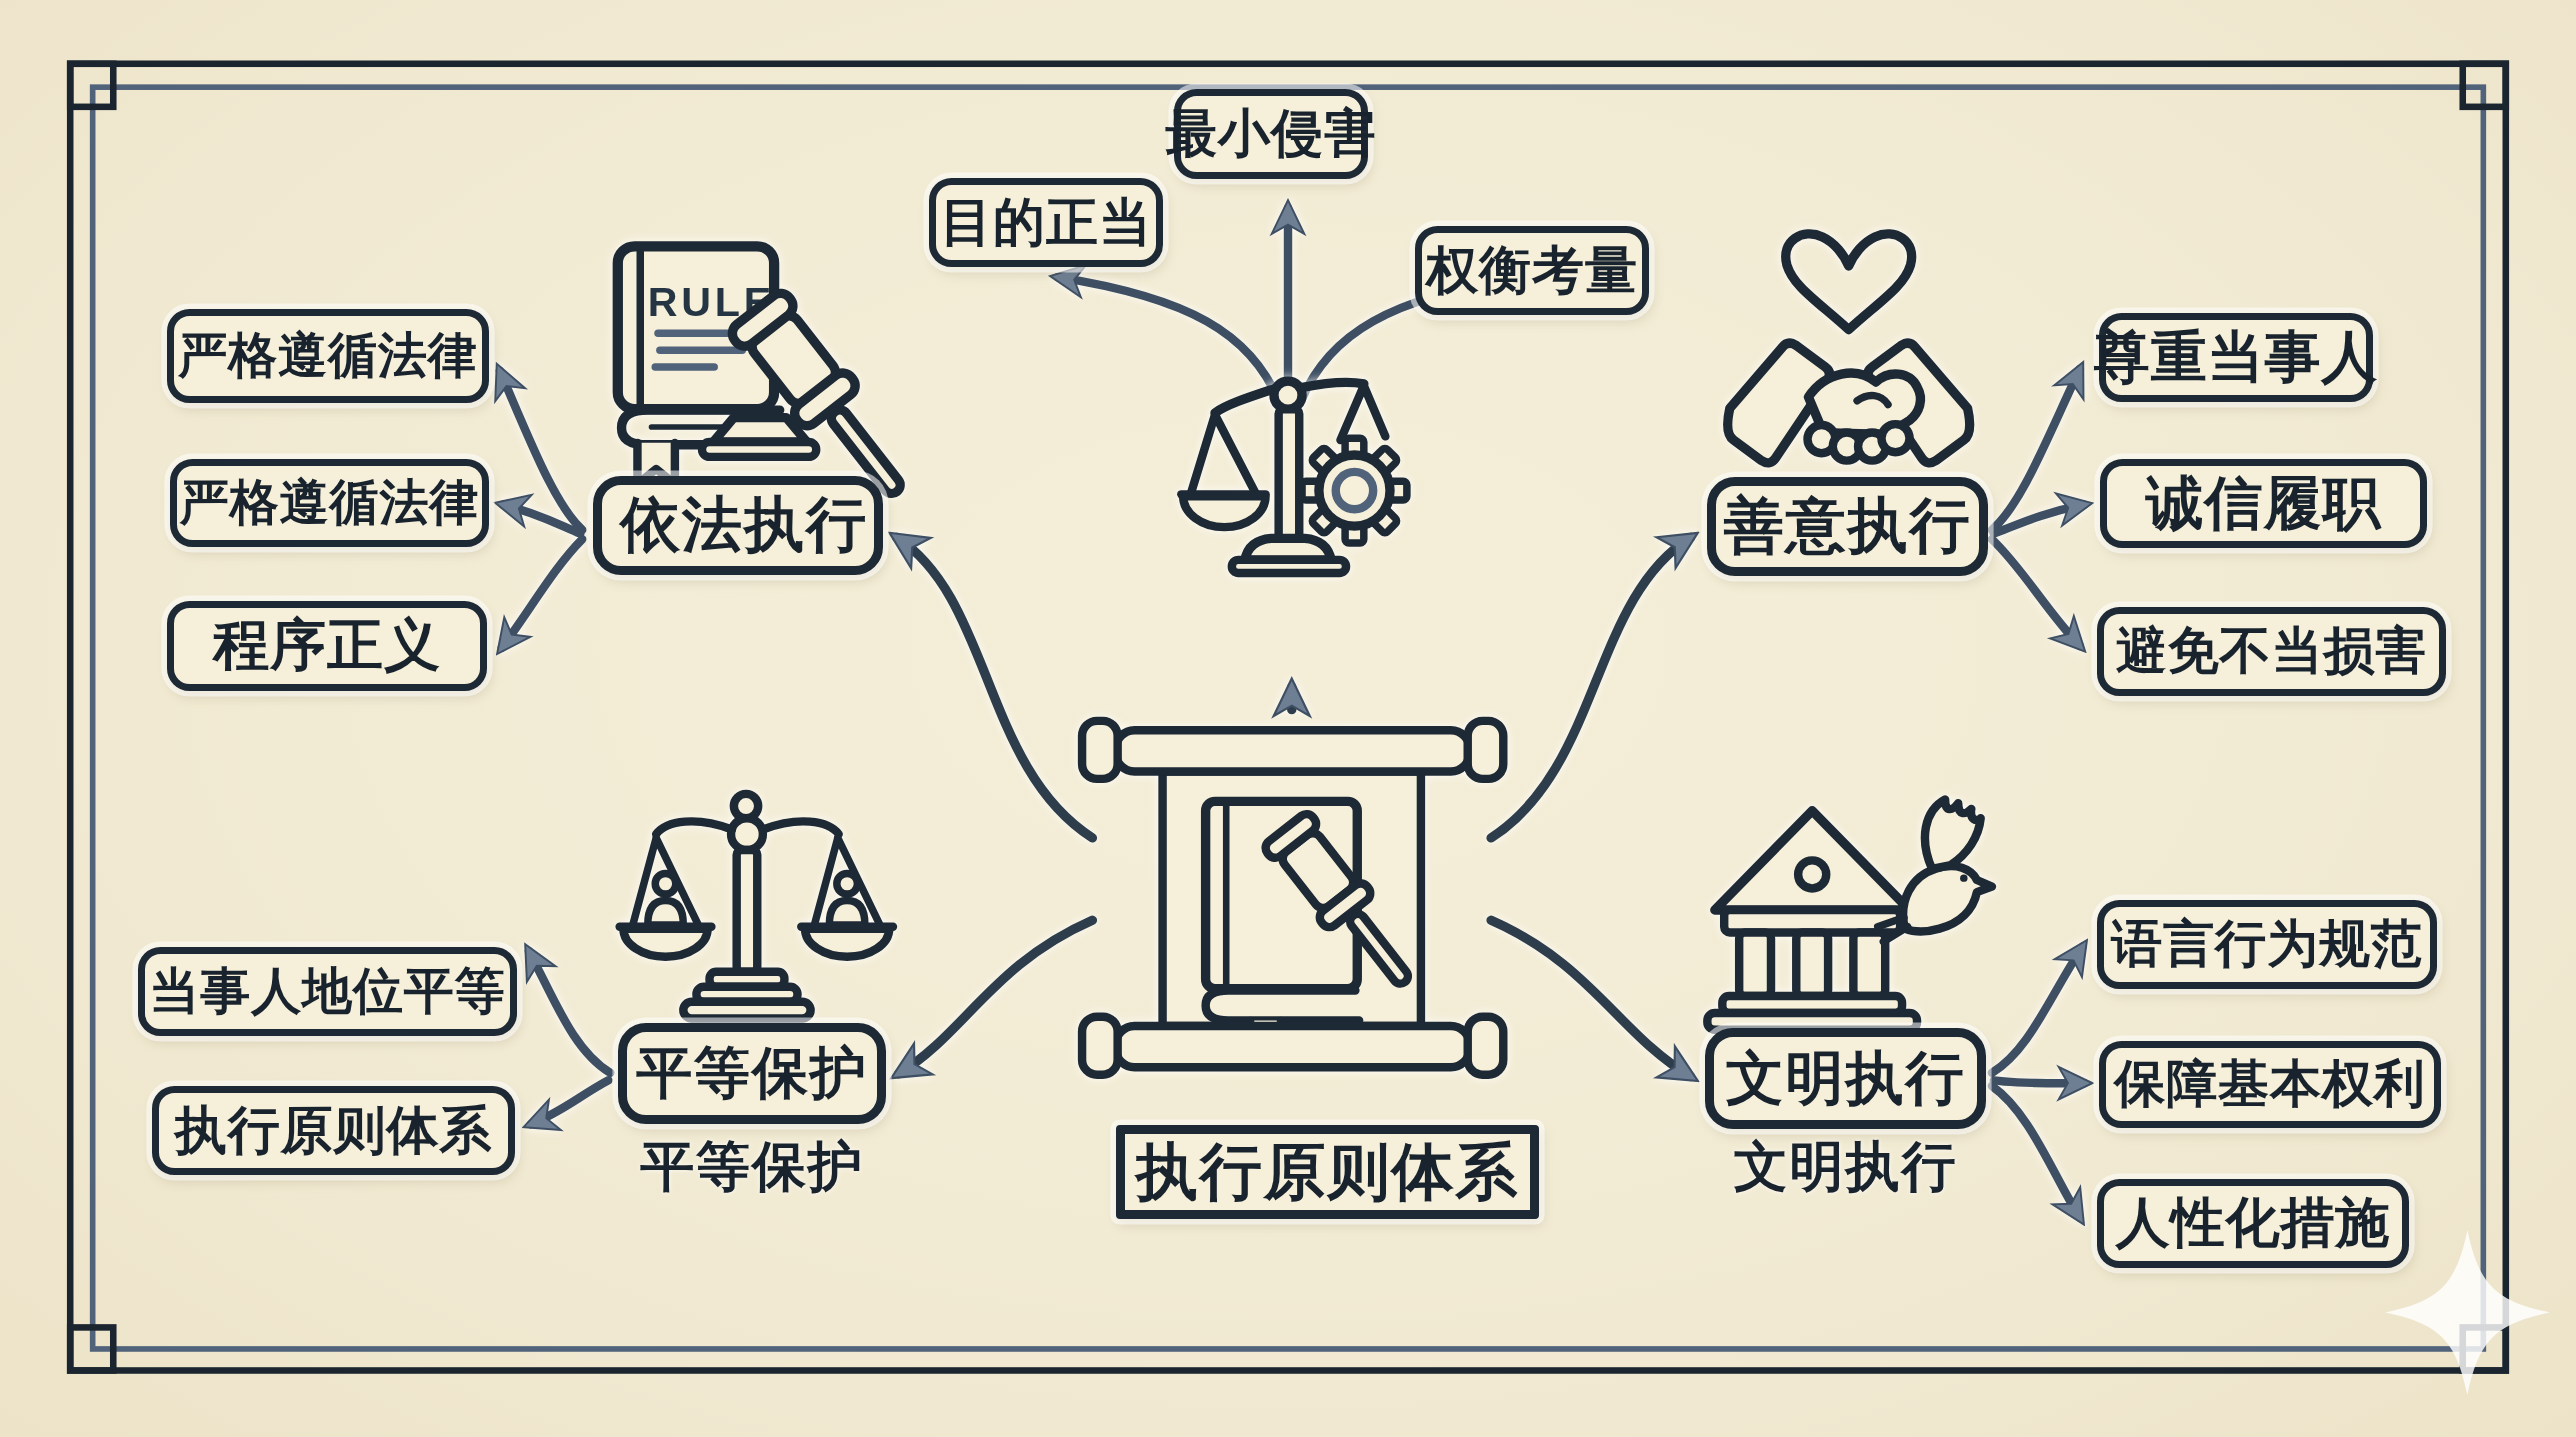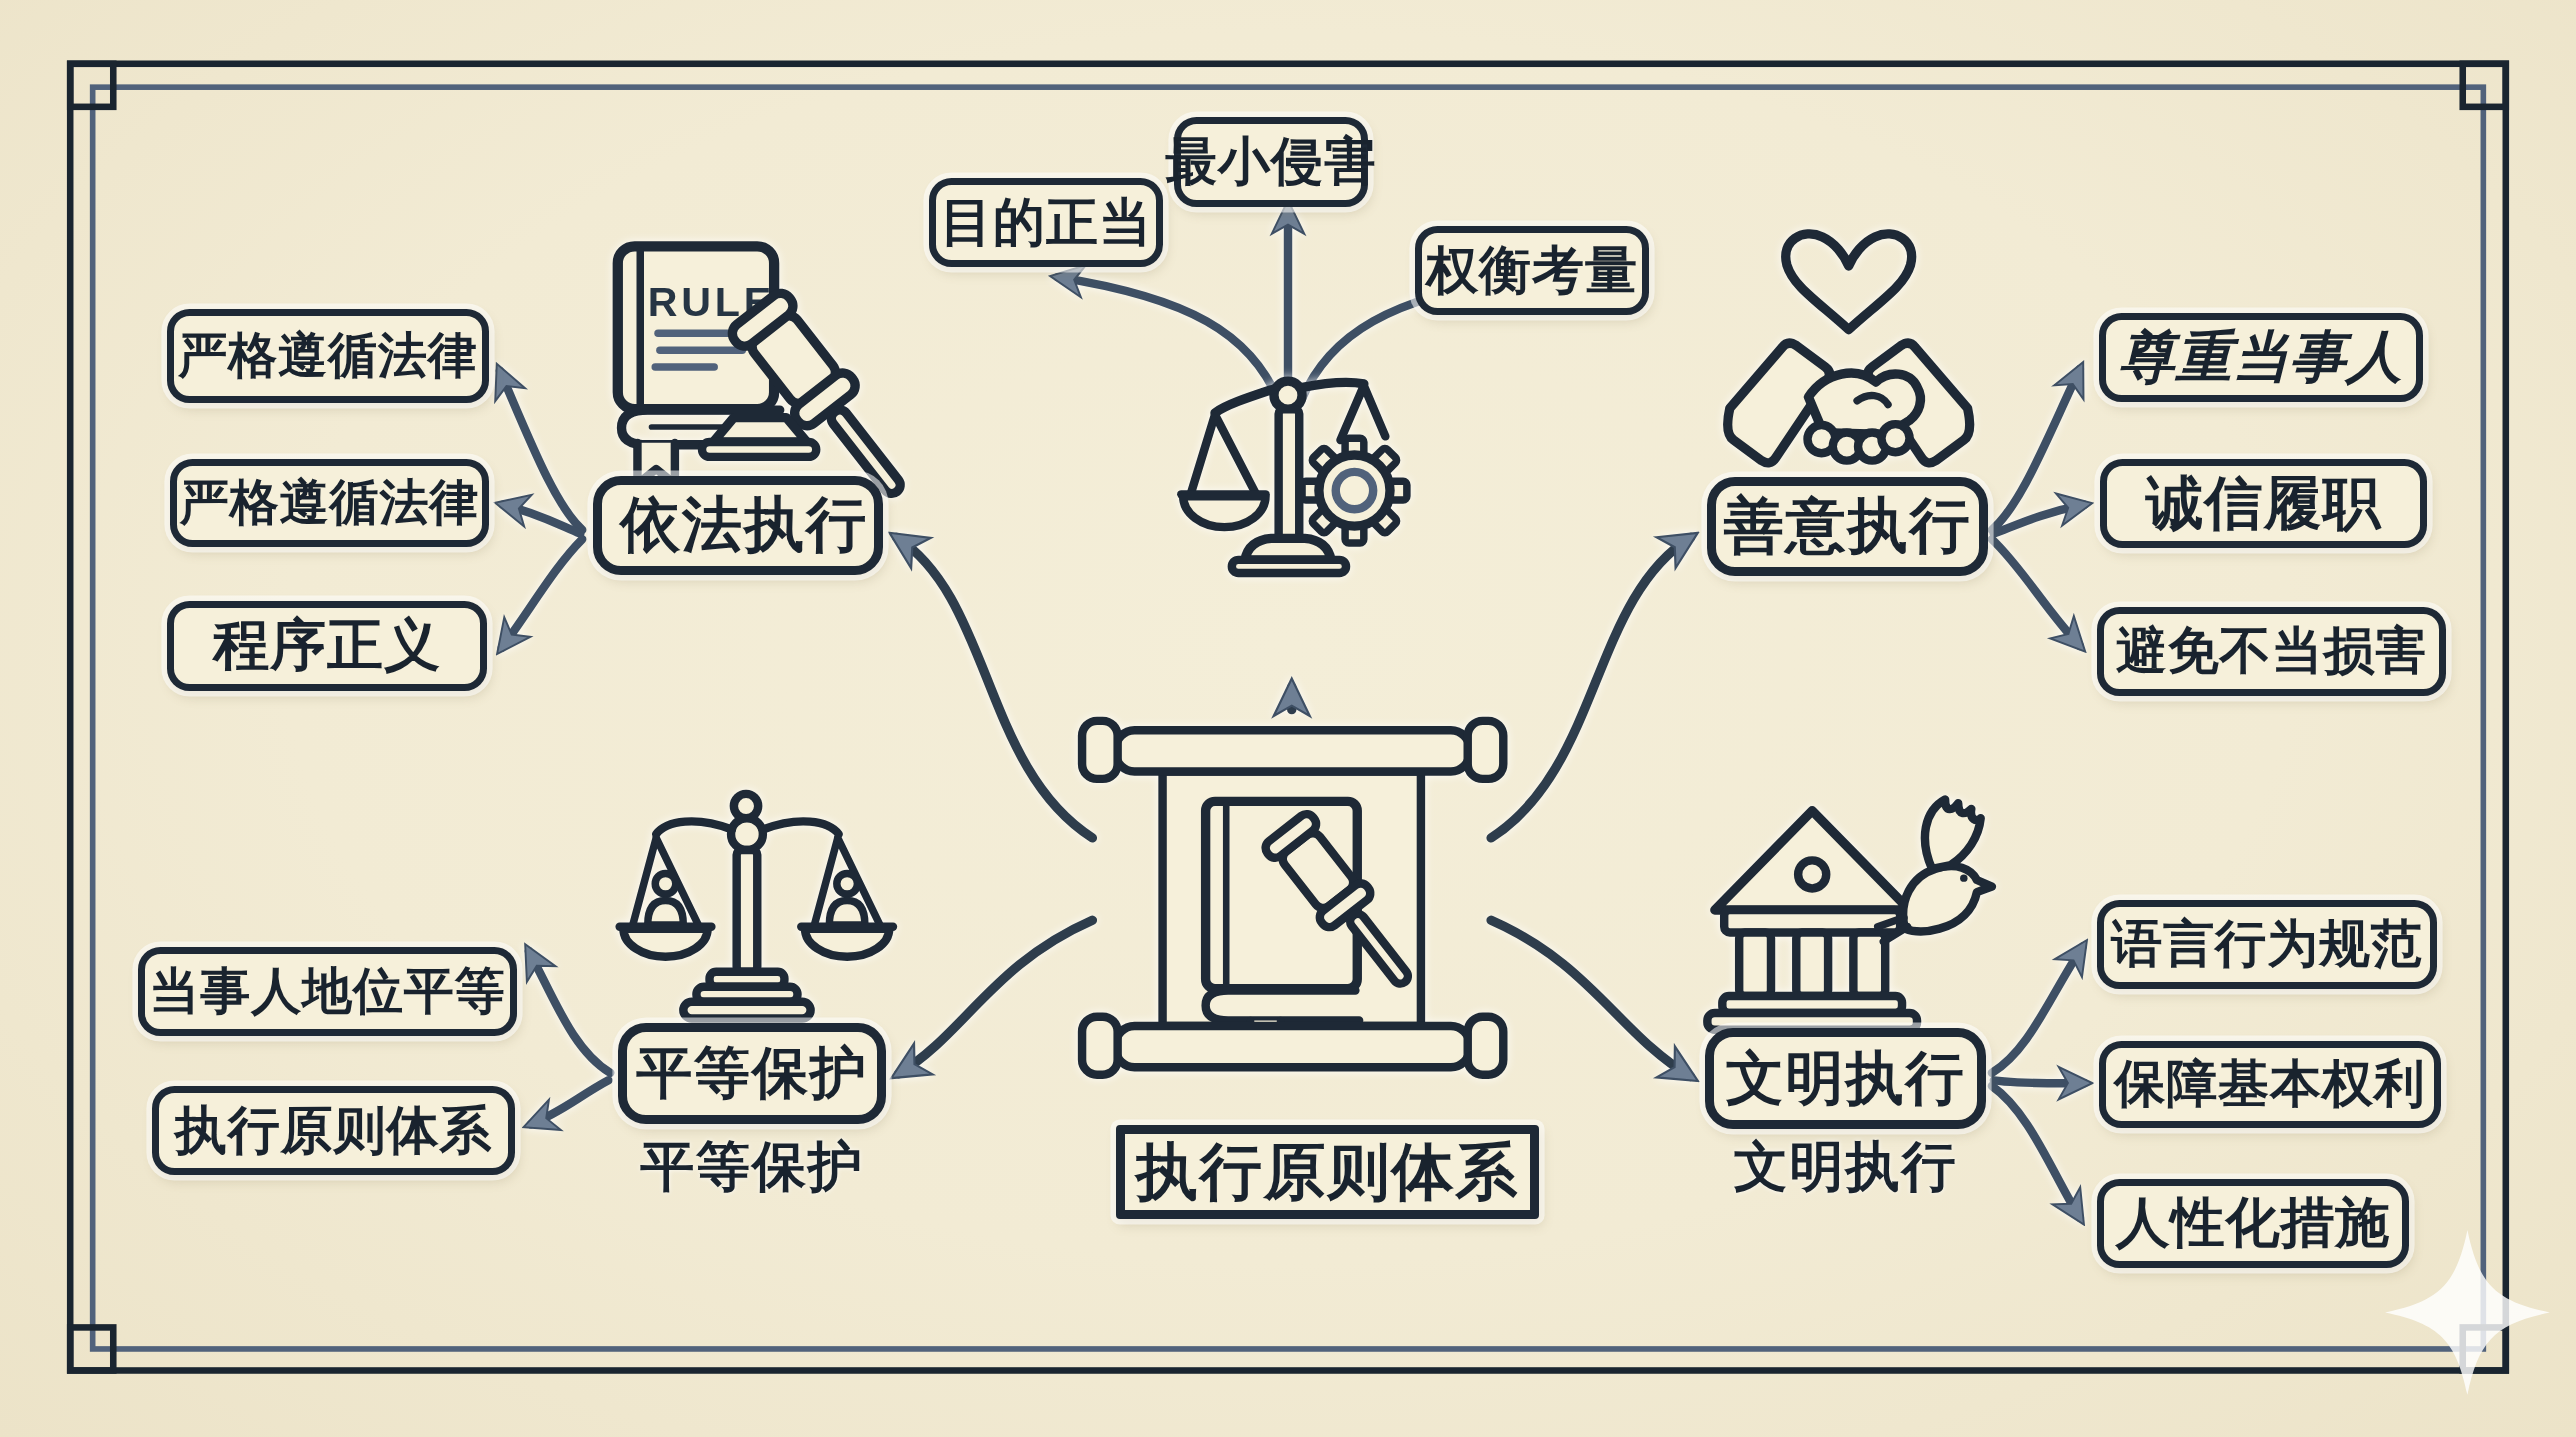--- a/index.html
+++ b/index.html
@@ -198,30 +198,30 @@
     </g>
 
     <g transform="translate(2636 1402)">
       <path d="M 0 -88 C 12 -30 30 -12 88 0 C 30 12 12 30 0 88 C -12 30 -30 12 -88 0 C -30 -12 -12 -30 0 -88 Z" fill="rgba(255,255,255,0.82)"></path>
     </g>
   </svg>
 
   <div class="node title" style="left:1076px;top:1125px;width:423px;height:94px;font-size:62px;">执行原则体系</div>
 
   <div class="node child" style="left:929px;top:178px;width:234px;height:89px;font-size:52px;">目的正当</div>
-  <div class="node child" style="left:1174px;top:117px;width:194px;height:90px;font-size:52px;">最小侵害</div>
+  <div class="node child" style="left:1174px;top:89px;width:194px;height:90px;font-size:52px;">最小侵害</div>
   <div class="node child" style="left:1415px;top:178px;width:234px;height:89px;font-size:52px;margin-top:48px;">权衡考量</div>
 
   <div class="node parent" style="left:593px;top:476px;width:290px;height:99px;font-size:60px;padding-left:12px;">依法执行</div>
   <div class="node child" style="left:167px;top:309px;width:322px;height:94px;font-size:49px;">严格遵循法律</div>
   <div class="node child" style="left:170px;top:459px;width:319px;height:88px;font-size:49px;">严格遵循法律</div>
   <div class="node child" style="left:167px;top:601px;width:320px;height:90px;font-size:56px;">程序正义</div>
 
   <div class="node parent" style="left:1707px;top:477px;width:281px;height:99px;font-size:60px;">善意执行</div>
-  <div class="node child" style="left:2099px;top:313px;width:324px;height:89px;font-size:56px;font-style:italic;">尊重当事人</div>
+  <div class="node child" style="left:2099px;top:313px;width:274px;height:89px;font-size:56px;">尊重当事人</div>
   <div class="node child" style="left:2100px;top:459px;width:327px;height:89px;font-size:58px;">诚信履职</div>
   <div class="node child" style="left:2097px;top:607px;width:349px;height:89px;font-size:51px;">避免不当损害</div>
 
   <div class="node parent" style="left:618px;top:1023px;width:268px;height:101px;font-size:56px;">平等保护</div>
   <div class="caption" style="left:618px;top:1134px;width:268px;height:66px;">平等保护</div>
   <div class="node child" style="left:138px;top:903px;width:379px;height:89px;font-size:50px;margin-top:44px;">当事人地位平等</div>
   <div class="node child" style="left:152px;top:1086px;width:363px;height:89px;font-size:52px;">执行原则体系</div>
 
   <div class="node parent" style="left:1705px;top:1028px;width:281px;height:101px;font-size:58px;">文明执行</div>
   <div class="caption" style="left:1705px;top:1134px;width:281px;height:66px;">文明执行</div>

